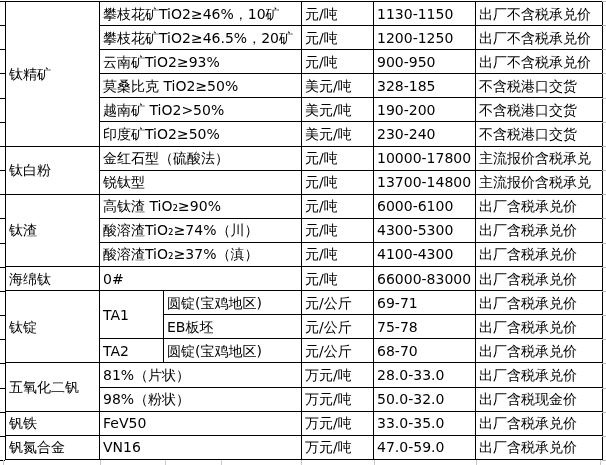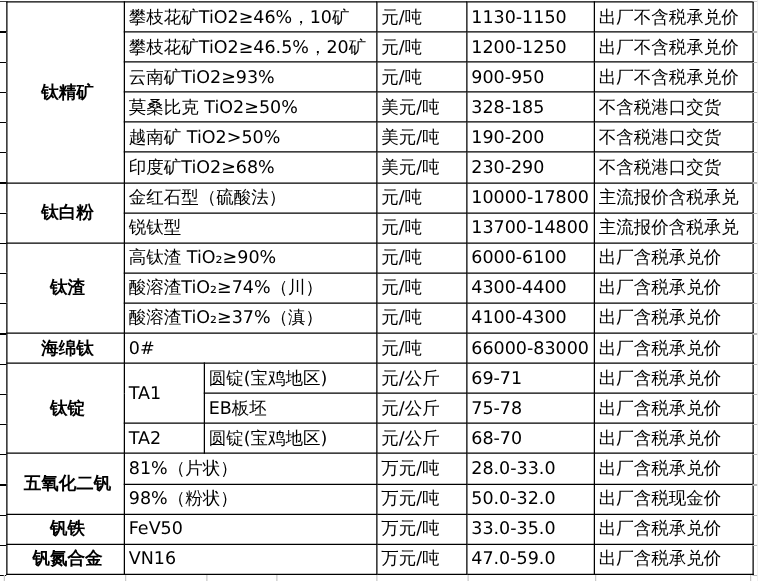--- a/index.html
+++ b/index.html
@@ -19,21 +19,21 @@
   .bgrid{position:absolute;top:460px;width:1px;height:5px;background:#c9c9c9;}
   
   table.price{
     position:absolute;left:5px;top:1px;width:597px;height:459px;
     border-collapse:collapse;table-layout:fixed;
   }
   table.price td{
     border:1px solid #000;font-size:14px;line-height:1;
     padding:0 0 0 3px;vertical-align:middle;white-space:nowrap;overflow:hidden;
   }
-  td.cat{text-align:center;font-weight:bold;font-size:15px;padding:0;}
+  td.cat{text-align:left;font-weight:normal;font-size:15px;padding:0;}
   tr{height:24px;}
 </style>
 </head>
 <body>
 
 <div class="screen">
 
   <div class="left-strip"></div>
 
   <table class="price">
@@ -71,23 +71,23 @@
         <td>328-185</td>
         <td>不含税港口交货</td>
       </tr>
       <tr>
         <td colspan="2">越南矿 TiO2&gt;50%</td>
         <td>美元/吨</td>
         <td>190-200</td>
         <td>不含税港口交货</td>
       </tr>
       <tr>
-        <td colspan="2">印度矿TiO2≥68%</td>
+        <td colspan="2">印度矿TiO2≥50%</td>
         <td>美元/吨</td>
-        <td>230-290</td>
+        <td>230-240</td>
         <td>不含税港口交货</td>
       </tr>
 
       <tr>
         <td class="cat" rowspan="2">钛白粉</td>
         <td colspan="2">金红石型（硫酸法）</td>
         <td>元/吨</td>
         <td>10000-17800</td>
         <td>主流报价含税承兑</td>
       </tr>
@@ -101,21 +101,21 @@
       <tr>
         <td class="cat" rowspan="3">钛渣</td>
         <td colspan="2">高钛渣 TiO₂≥90%</td>
         <td>元/吨</td>
         <td>6000-6100</td>
         <td>出厂含税承兑价</td>
       </tr>
       <tr>
         <td colspan="2">酸溶渣TiO₂≥74%（川）</td>
         <td>元/吨</td>
-        <td>4300-4400</td>
+        <td>4300-5300</td>
         <td>出厂含税承兑价</td>
       </tr>
       <tr>
         <td colspan="2">酸溶渣TiO₂≥37%（滇）</td>
         <td>元/吨</td>
         <td>4100-4300</td>
         <td>出厂含税承兑价</td>
       </tr>
 
       <tr>

